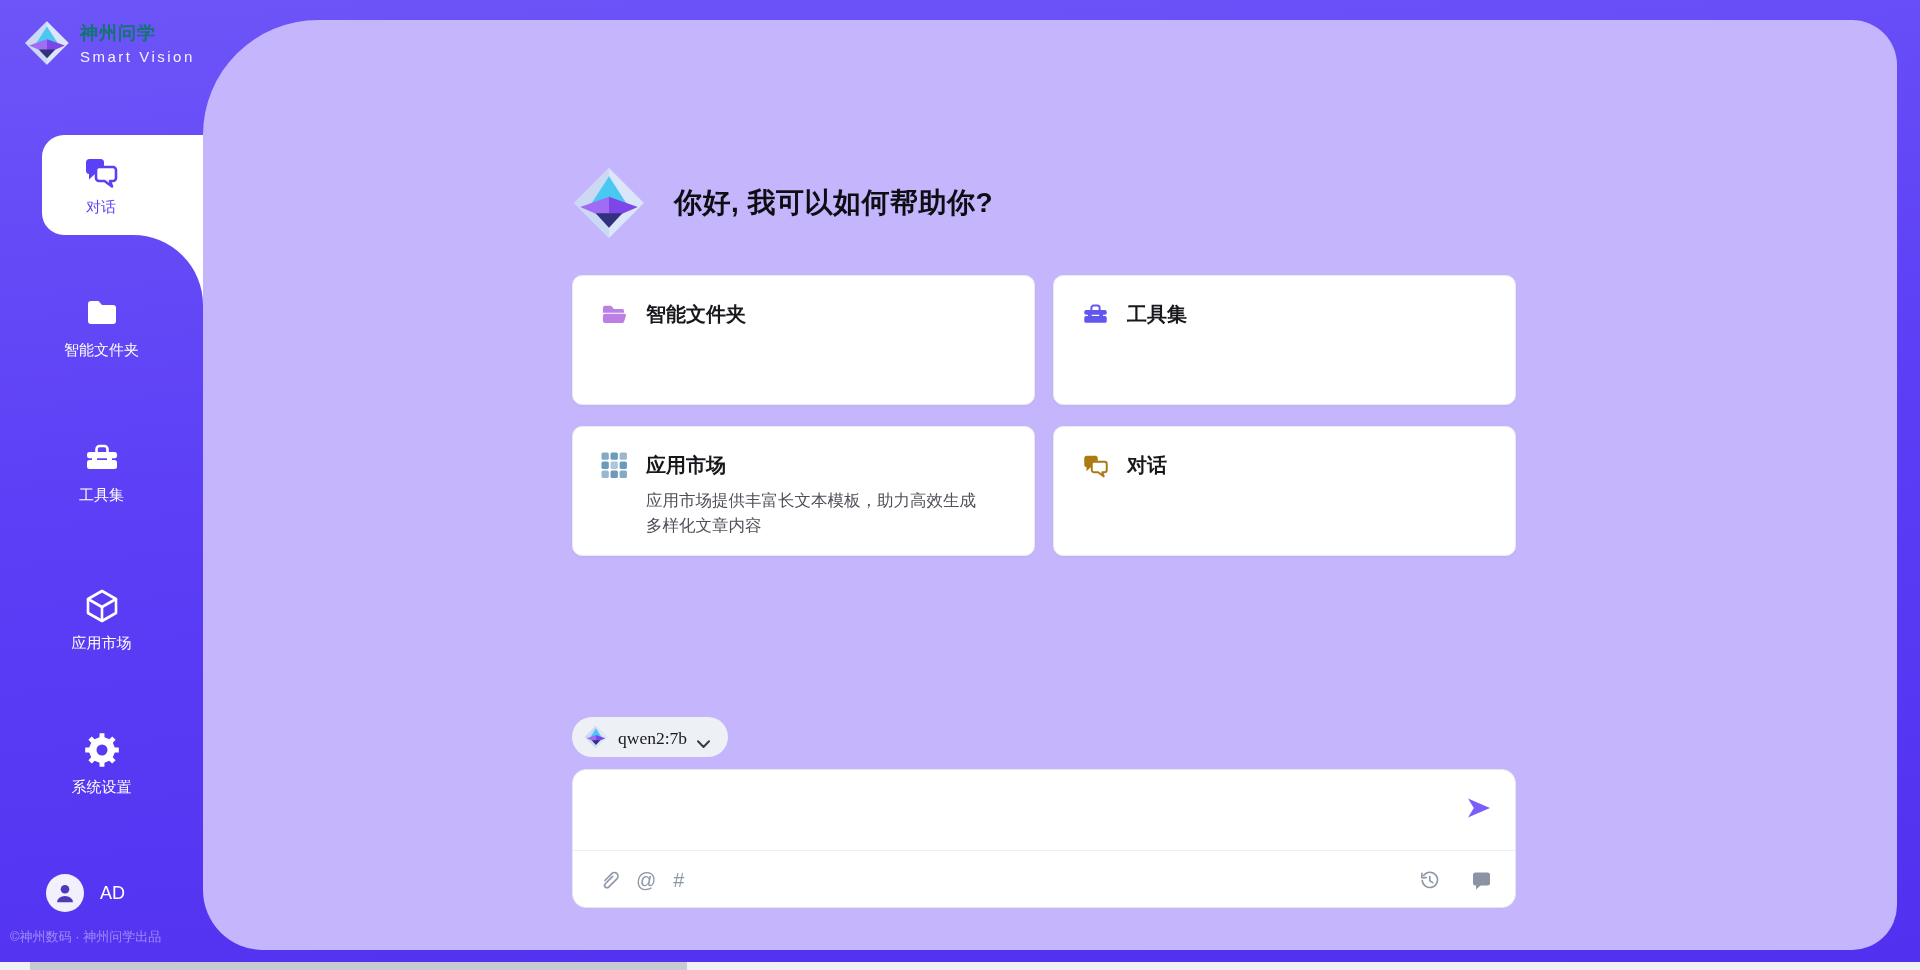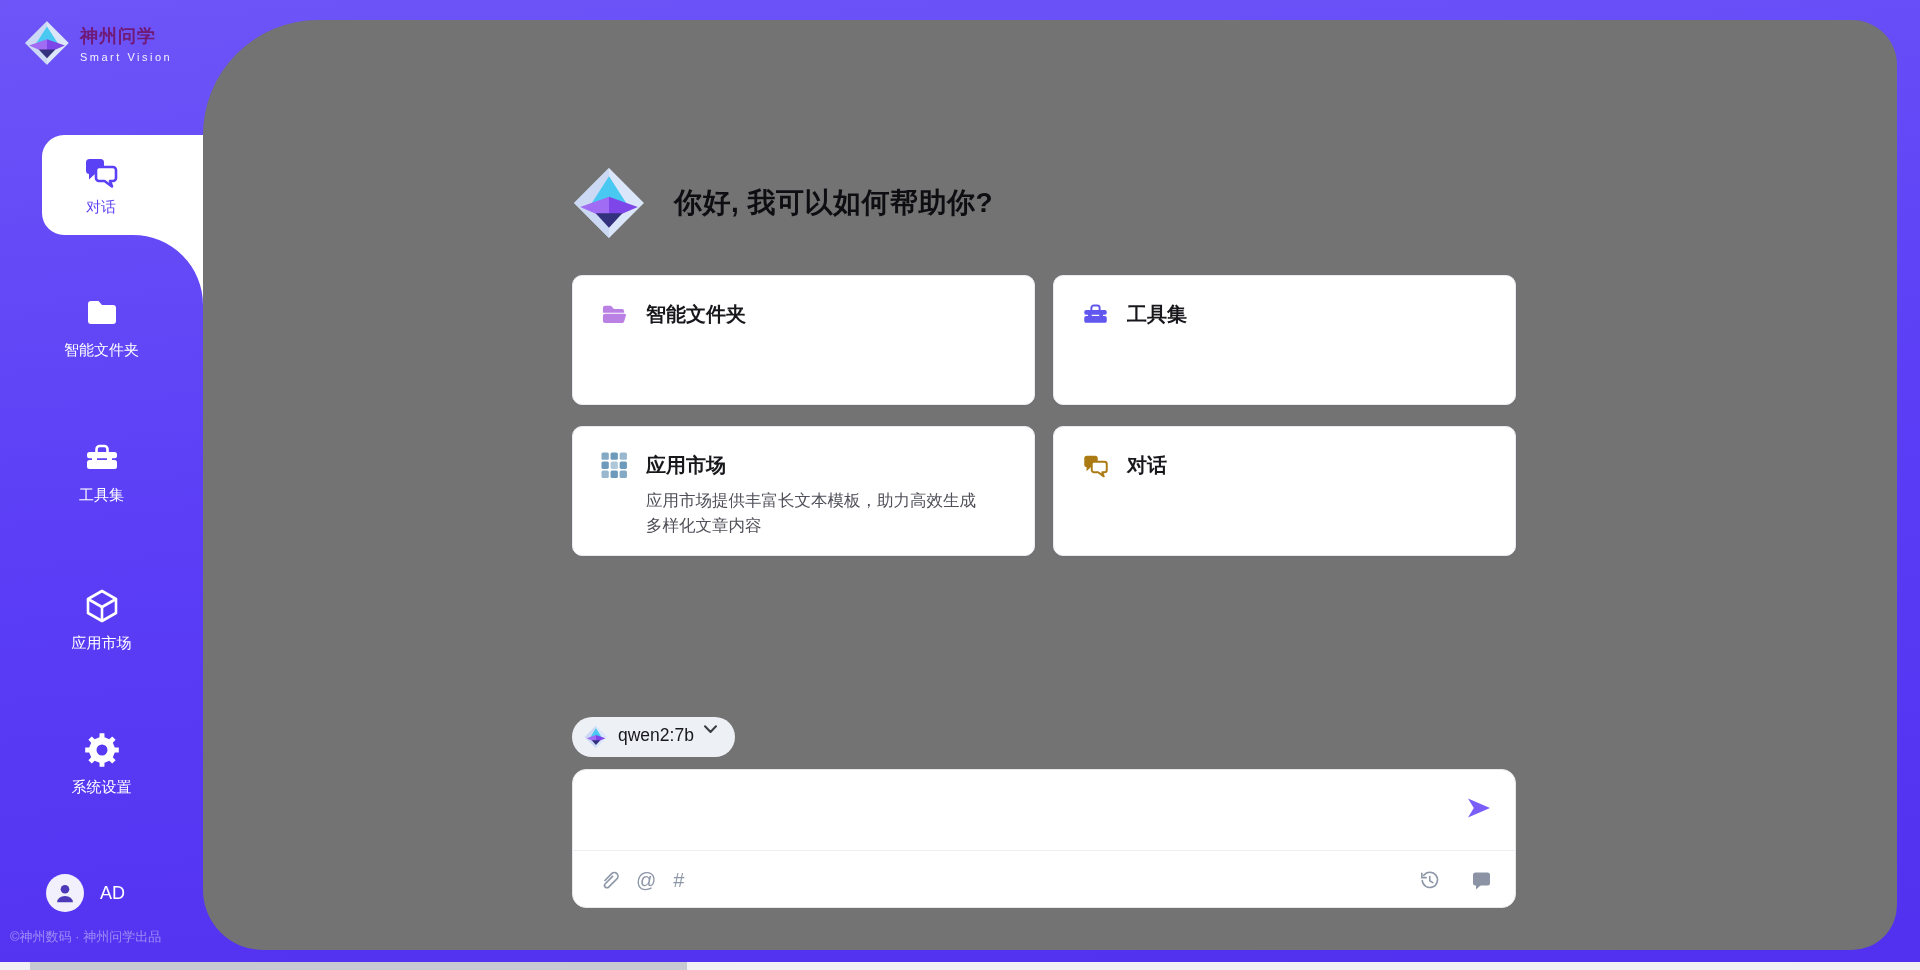--- a/index.html
+++ b/index.html
@@ -5,51 +5,51 @@
   * { margin:0; padding:0; box-sizing:border-box; }
   html,body { width:1920px; height:970px; overflow:hidden; }
   body {
     font-family:"Liberation Sans","DejaVu Sans",sans-serif;
     background:linear-gradient(175deg,#6d55f8 0%,#5b3ef6 48%,#5130ef 100%);
     position:relative;
   }
   
   .sidebar { position:absolute; left:0; top:0; width:203px; height:962px; }
   .brand { position:absolute; left:24px; top:20px; display:flex; align-items:center; gap:10px; }
-  .brand-text .cn { color:#701a75; font-size:18px; font-weight:700; letter-spacing:1px; }
-  .brand-text .en { color:rgba(255,255,255,.92); font-size:11px; letter-spacing:2.5px; margin-top:3px; }
+  .brand-text .cn { color:#0f766e; font-size:18px; font-weight:700; letter-spacing:1px; }
+  .brand-text .en { color:rgba(255,255,255,.92); font-size:15px; letter-spacing:2.5px; margin-top:3px; }
   .tab-shape { position:absolute; left:0; top:0; }
   .tab-inner { position:absolute; left:42px; top:135px; width:118px; height:100px;
     display:flex; flex-direction:column; align-items:center; justify-content:center; gap:8px;
     color:#5b41f5; cursor:pointer; }
   .tab-inner .label { font-size:15px; color:#5b41f5; }
   .nav-item { position:absolute; left:0; width:203px; display:flex; flex-direction:column;
     align-items:center; gap:10px; color:#fff; cursor:pointer; }
   .nav-item .label { font-size:15px; color:#fff; }
   .user-row { position:absolute; left:46px; top:874px; display:flex; align-items:center; gap:16px; }
   .avatar { width:38px; height:38px; border-radius:50%; background:#f3f0fd;
     display:flex; align-items:center; justify-content:center; }
   .user-name { color:#fff; font-size:18px; }
   .copyright { position:absolute; left:10px; top:928px; width:190px;
     color:rgba(255,255,255,.42); font-size:13px; }
   
   .panel { position:absolute; left:203px; top:20px; width:1694px; height:930px;
-    background:#737373; border-radius:115px 45px 45px 60px; }
+    background:#c4b5fd; border-radius:115px 45px 45px 60px; }
   .content { position:absolute; left:369px; top:0; width:944px; height:100%; }
   .greeting { position:absolute; left:0; top:146px; display:flex; align-items:center; gap:28px; }
   .greeting h1 { font-size:28px; font-weight:700; color:#0d0d12; letter-spacing:.5px; }
   .cards { position:absolute; left:0; top:255px; width:944px;
     display:grid; grid-template-columns:463px 463px; column-gap:18px; row-gap:21px; }
   .card { height:130px; background:#fff; border:1px solid #eaeaf1; border-radius:10px;
     padding:25px 28px 0 28px; box-shadow:0 1px 3px rgba(20,20,40,.04); cursor:pointer; }
   .card-head { display:flex; align-items:center; gap:18px; }
   .card-head h3 { font-size:20px; font-weight:700; color:#17171c; }
   .card p { margin:9px 0 0 45px; font-size:16.5px; line-height:25px; color:#50505a; padding-right:22px; }
-  .model-pill { position:absolute; left:0; top:697px; display:inline-flex; align-items:flex-start;
-    gap:10px; background:#edf0f4; border-radius:21px; padding:8px 18px 8px 12px; cursor:pointer; }
+  .model-pill { position:absolute; left:0; top:697px; display:inline-flex; align-items:flex-end;
+    gap:10px; background:#edf0f4; border-radius:21px; padding:8px 18px 8px 12px; cursor:pointer;font-family:Liberation Serif, serif; }
   .model-pill .label { font-size:17.5px; color:#17171c; }
   .composer { position:absolute; left:0; top:749px; width:944px; height:139px;
     border:1.5px solid #e6e8ec; border-radius:14px; background:#fff; }
   .composer textarea { position:absolute; left:26px; top:18px; width:850px; height:56px;
     border:none; outline:none; resize:none; font-family:inherit; font-size:17.5px; color:#33333a;
     background:transparent; }
   .composer textarea::placeholder { color:#b4bac6; }
   .send-btn { position:absolute; right:24px; top:27px; cursor:pointer; }
   .composer .divider { position:absolute; left:0; top:80px; width:100%; border-top:1px solid #eceef2; }
   .composer-toolbar { position:absolute; left:0; top:81px; width:100%; height:58px;

